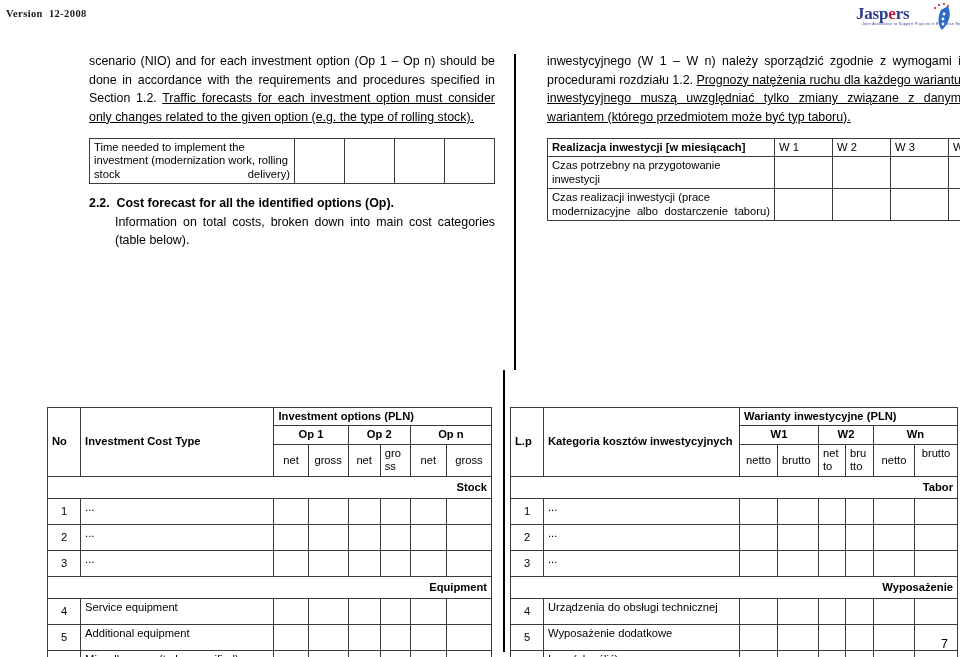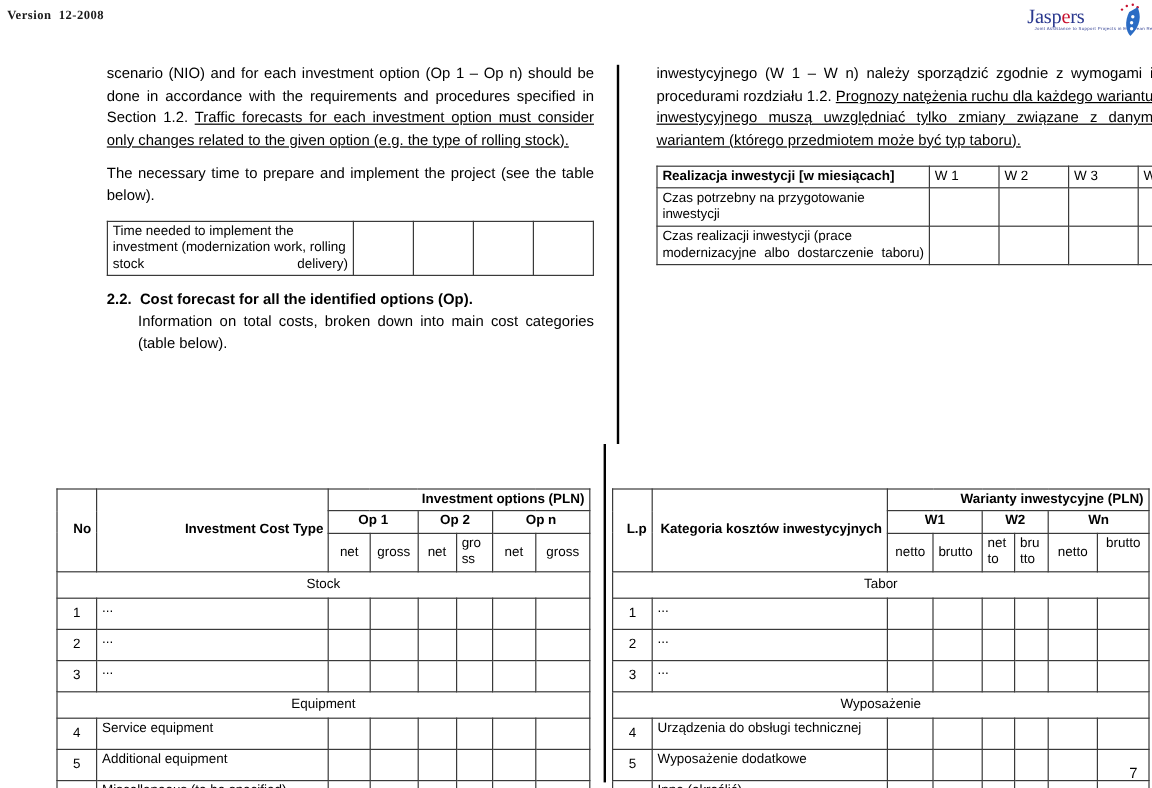--- a/index.html
+++ b/index.html
@@ -34,21 +34,21 @@
     top: 2px;
     width: 96px;
     height: 32px;
   }
   .logo-word {
     position: absolute;
     left: 0;
     top: 2px;
     font-family: "Liberation Serif", serif;
     font-size: 17px;
-    font-weight: normal;
+    font-weight: bold;
     color: #2b3a8f;
     letter-spacing: -0.2px;
   }
   .logo-word .accent { color: #c8102e; }
   .logo-sub {
     position: absolute;
     left: 6px;
     top: 20px;
     font-size: 3.6px;
     color: #2b3a8f;
@@ -167,26 +167,26 @@
     font-size: 11.2px;
   }
 
   .t-cost-left { position: absolute; left: 5px; top: 355px; width: 445px; }
   .t-cost-right { position: absolute; left: 468px; top: 355px; width: 447px; }
 
   .t-cost td { padding: 3px 4px; }
   .t-cost .r-no { width: 28px; text-align: center; vertical-align: middle; }
   .t-cost .r-type { }
   .t-cost .group {
-    text-align: center;
-    font-weight: normal;
+    text-align: right;
+    font-weight: bold;
     padding: 4px;
   }
   .t-cost .hdr-main {
-    text-align: right;
+    text-align: left;
     font-weight: bold;
     vertical-align: middle;
   }
   .t-cost .hdr-sub {
     text-align: center;
     font-weight: bold;
     vertical-align: middle;
   }
   .t-cost .hdr-nb {
     text-align: center;
@@ -226,21 +226,20 @@
 
 <div class="page">
 
   <div class="divider"></div>
   <div class="divider-low"></div>
 
   <div class="col-left">
 
     <p class="body"><span>scenario (NIO) and for each investment option (Op 1 </span><span>–</span><span> Op n) should be done in accordance with the requirements and procedures specified in Section 1.2. </span><span class="u">Traffic forecasts for each investment option must consider only changes related to the given option (e.g. the type of rolling stock).</span></p>
 
-    <p class="body last">The necessary time to prepare and implement the project (see the table below).</p>
 
     <table class="doc t-time">
       <tbody>
         <tr>
           <td class="lbl just">Time needed to implement the investment (modernization work, rolling stock delivery)</td>
           <td></td>
           <td></td>
           <td></td>
           <td></td>
         </tr>

